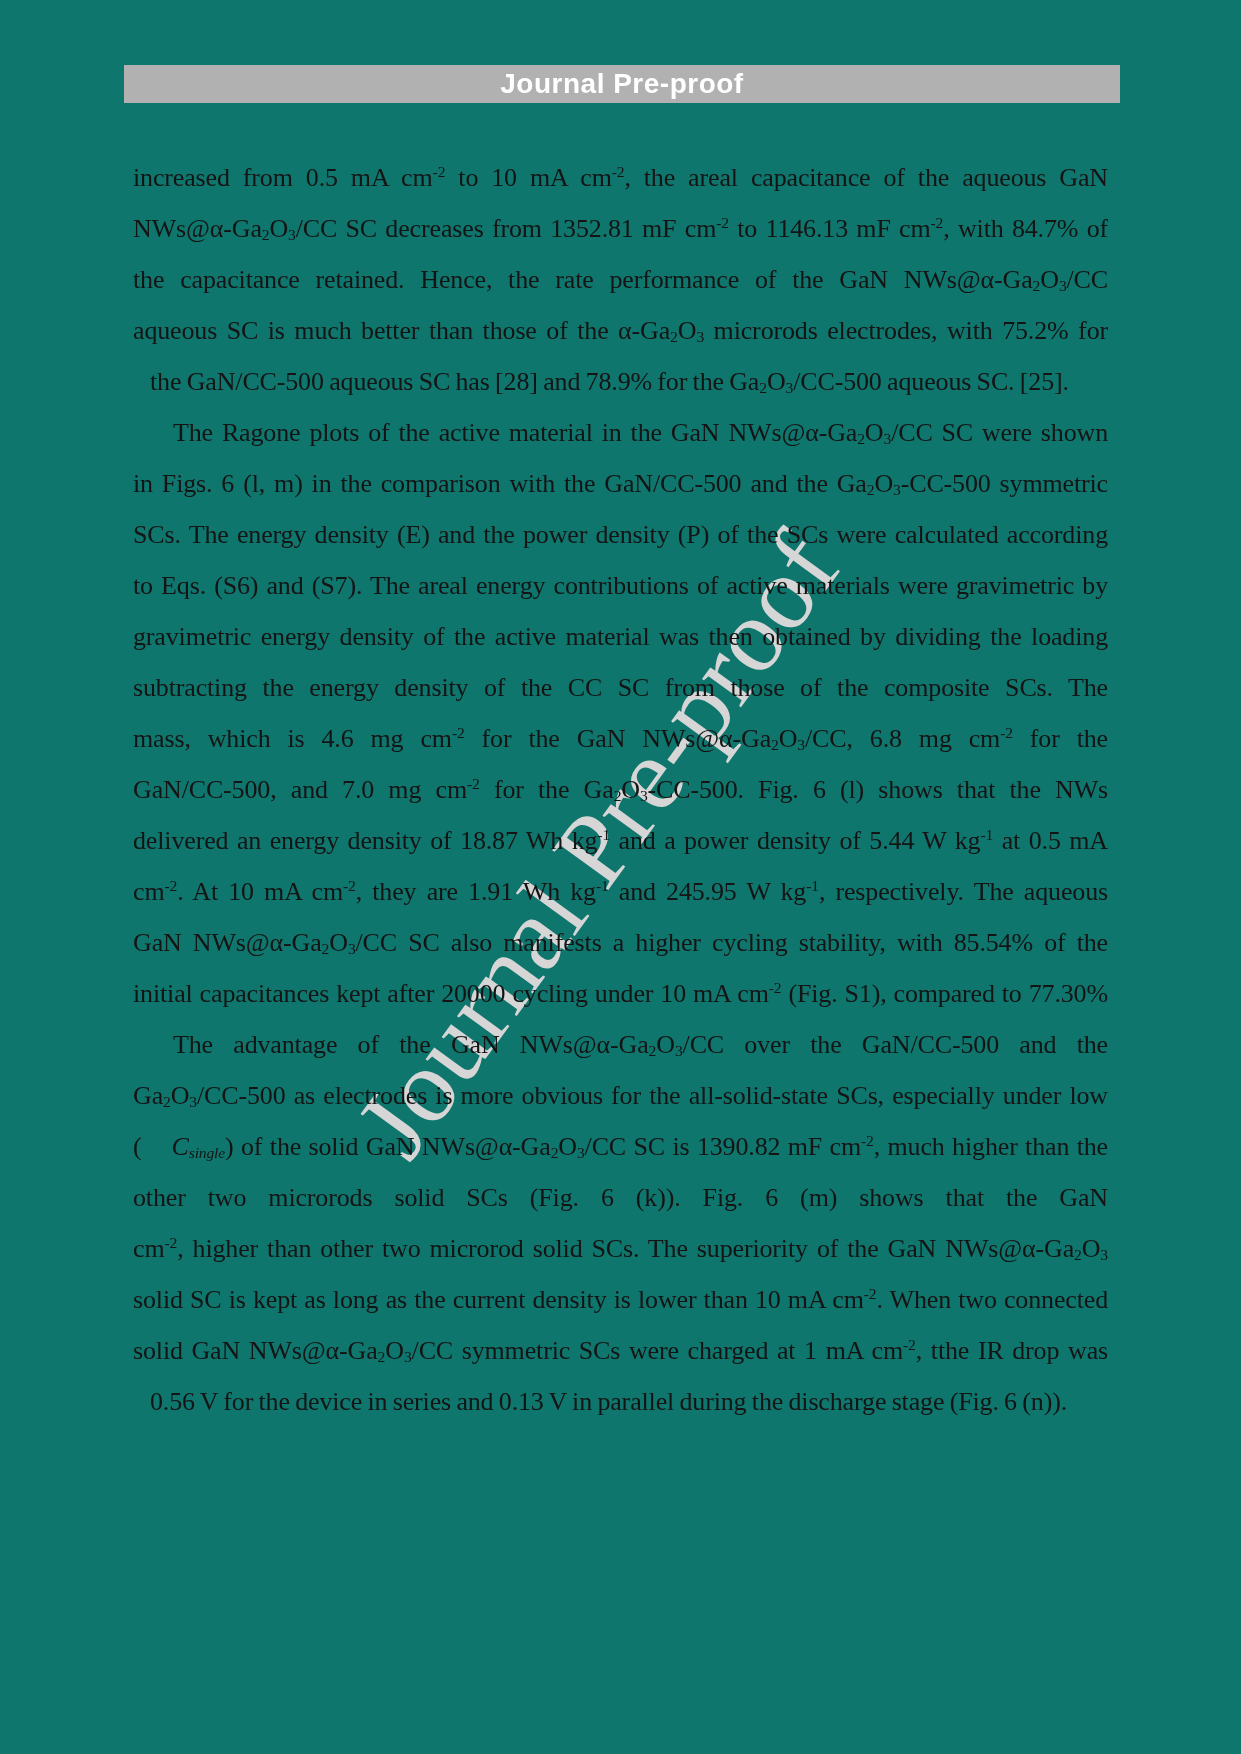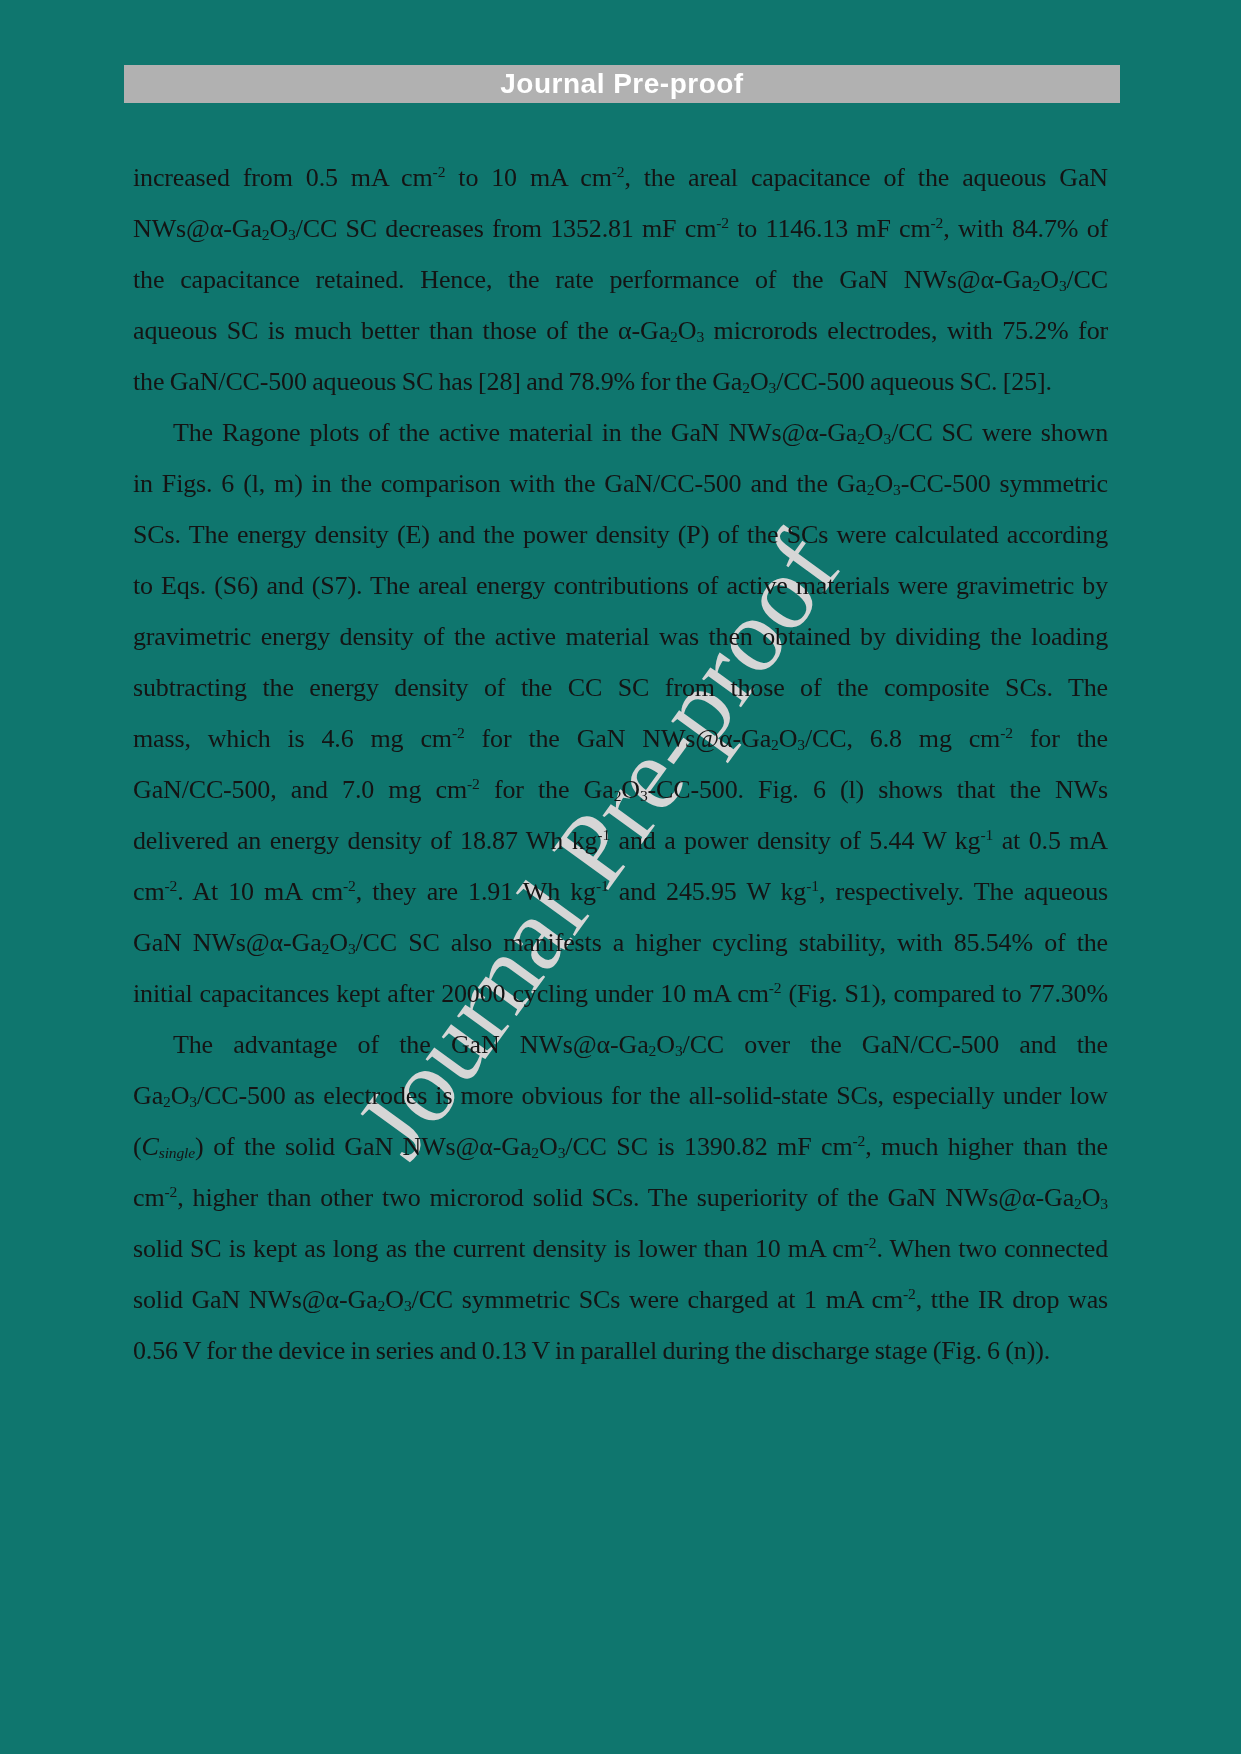--- a/index.html
+++ b/index.html
@@ -57,39 +57,41 @@
   .line {
     height: 51px;
     line-height: 51px;
     overflow: hidden;
     text-align: justify;
     text-align-last: justify;
     white-space: normal;
   }
   .line.para-end {
     text-align-last: left;
+    margin-left: 17px;
   }
   .line.indented {
     text-indent: 40px;
   }
   .line sup {
     font-size: 60%;
     line-height: 0;
     vertical-align: baseline;
     position: relative;
     top: -0.55em;
   }
   .line sub {
     font-size: 60%;
     line-height: 0;
     vertical-align: baseline;
     position: relative;
     top: 0.18em;
   }
   .line em {
+    margin-left: 30px;
   }
 </style>
 </head>
 <body>
 
 <div class="page">
 
   <div class="banner" style="background: rgb(177, 177, 177);">
     <span class="banner-label" style="color: rgb(255, 255, 255);">Journal Pre-proof</span>
   </div>
@@ -115,20 +117,21 @@
         <div class="line">GaN/CC-500, and 7.0 mg cm<sup>-2</sup> for the Ga<sub>2</sub>O<sub>3</sub>-CC-500. Fig. 6 (l) shows that the NWs</div>
         <div class="line">delivered an energy density of 18.87 Wh kg<sup>-1</sup> and a power density of 5.44 W kg<sup>-1</sup> at 0.5 mA</div>
         <div class="line">cm<sup>-2</sup>. At 10 mA cm<sup>-2</sup>, they are 1.91 Wh kg<sup>-1</sup> and 245.95 W kg<sup>-1</sup>, respectively. The aqueous</div>
         <div class="line">GaN NWs@α-Ga<sub>2</sub>O<sub>3</sub>/CC SC also manifests a higher cycling stability, with 85.54% of the</div>
         <div class="line">initial capacitances kept after 20000 cycling under 10 mA cm<sup>-2</sup> (Fig. S1), compared to 77.30%</div>
       </div>
       <div class="paragraph">
         <div class="line indented">The advantage of the GaN NWs@α-Ga<sub>2</sub>O<sub>3</sub>/CC over the GaN/CC-500 and the</div>
         <div class="line">Ga<sub>2</sub>O<sub>3</sub>/CC-500 as electrodes is more obvious for the all-solid-state SCs, especially under low</div>
         <div class="line">(<em>C<sub>single</sub></em>) of the solid GaN NWs@α-Ga<sub>2</sub>O<sub>3</sub>/CC SC is 1390.82 mF cm<sup>-2</sup>, much higher than the</div>
+        <div class="line">other two microrods solid SCs (Fig. 6 (k)). Fig. 6 (m) shows that the GaN</div>
         <div class="line">cm<sup>-2</sup>, higher than other two microrod solid SCs. The superiority of the GaN NWs@α-Ga<sub>2</sub>O<sub>3</sub></div>
         <div class="line">solid SC is kept as long as the current density is lower than 10 mA cm<sup>-2</sup>. When two connected</div>
         <div class="line">solid GaN NWs@α-Ga<sub>2</sub>O<sub>3</sub>/CC symmetric SCs were charged at 1 mA cm<sup>-2</sup>, tthe IR drop was</div>
         <div class="line para-end">0.56 V for the device in series and 0.13 V in parallel during the discharge stage (Fig. 6 (n)).</div>
       </div>
     </div>
 
 </div>
 
 </body></html>

